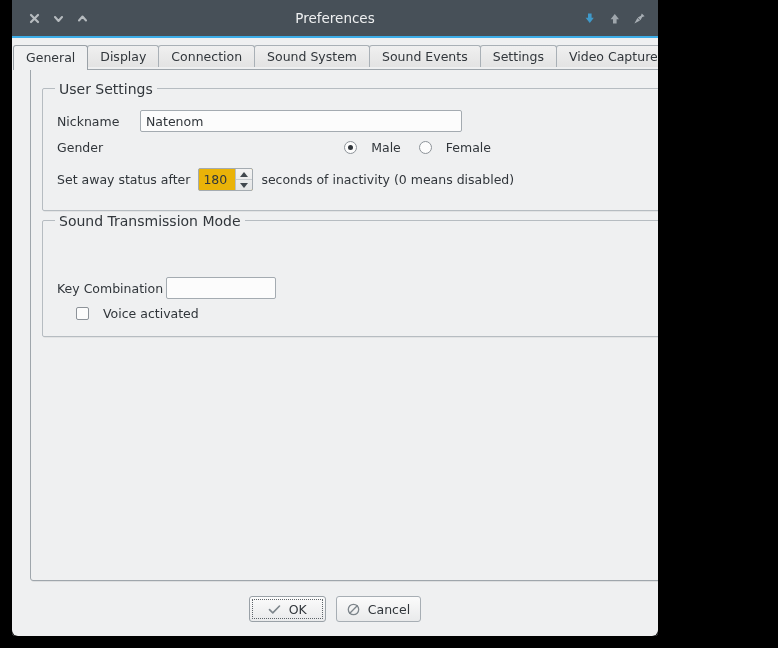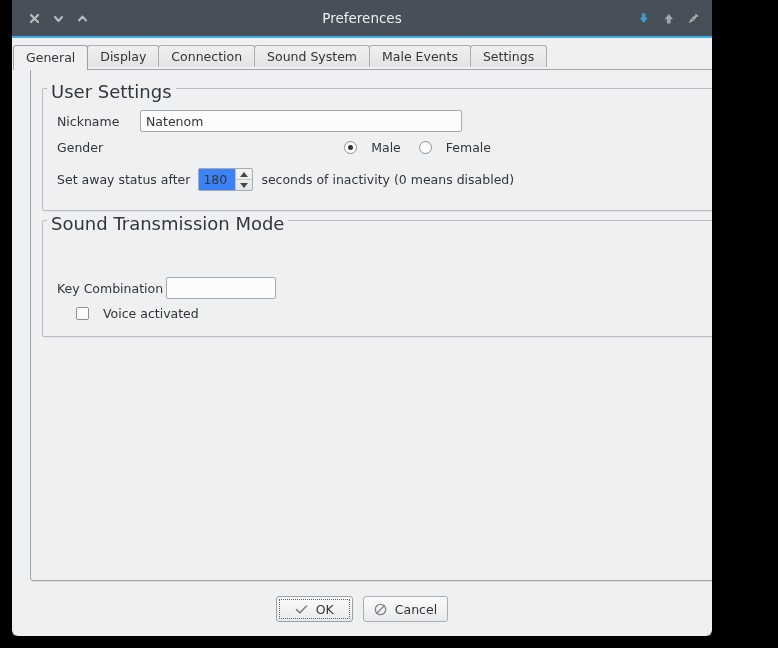--- a/index.html
+++ b/index.html
@@ -13,21 +13,21 @@
     overflow: hidden;
     font-family: "DejaVu Sans", "Liberation Sans", sans-serif;
     -webkit-font-smoothing: antialiased;
   }
 
   
   #window {
     position: absolute;
     left: 12px;
     top: 0px;
-    width: 700px;
+    width: 646px;
     height: 636px;
     background: #eff0f1;
     border-radius: 0 0 4px 4px;
     overflow: hidden;
     box-sizing: border-box;
   }
 
   
   .titlebar {
     position: relative;
@@ -121,24 +121,24 @@
   .groupbox {
     position: absolute;
     border: 1px solid #b6bcc1;
     border-radius: 2px;
     box-sizing: border-box;
     box-shadow: 1px 1px 0 rgba(0,0,0,0.05);
   }
   .groupbox > .gb-title {
     position: absolute;
     top: -8px;
-    left: 4px;
+    left: 12px;
     padding: 0 4px;
     background: #eff0f1;
-    font-size: 18px;
+    font-size: 14px;
     color: #31363b;
     white-space: nowrap;
   }
 
   #gb-user     { left: 11px; top: 18px;  width: 696px; height: 123px; }
   #gb-voice    { left: 11px; top: 150px; width: 696px; height: 117px; }
 
   
   .row { position: absolute; display: flex; align-items: center; }
   .lbl { font-size: 12.5px; color: #31363b; white-space: nowrap; }
@@ -157,21 +157,21 @@
   }
   input.txt::placeholder { color: #9aa0a6; }
 
   
   .spin {
     display: flex;
     align-items: stretch;
     height: 23px;
     border: 1px solid #a4abb1;
     border-radius: 2px;
-    background: #3b82f6;
+    background: #eab308;
     box-sizing: border-box;
     overflow: hidden;
   }
   .spin input {
     width: 36px;
     border: none;
     outline: none;
     background: transparent;
     font-family: "DejaVu Sans", "Liberation Sans", sans-serif;
     font-size: 12.5px;
@@ -327,22 +327,23 @@
           </svg>
       </span>
     </div>
   </div>
 
   <div class="tabstrip">
     <div class="tab active">General</div>
     <div class="tab">Display</div>
     <div class="tab">Connection</div>
     <div class="tab">Sound System</div>
-    <div class="tab">Male Events</div>
+    <div class="tab">Sound Events</div>
     <div class="tab">Settings</div>
+    <div class="tab">Video Capture</div>
   </div>
 
   <div class="tabpanel">
 
     <div class="groupbox" id="gb-user">
       <div class="gb-title">User Settings</div>
 
       <div class="row" style="left:14px; top:21px; width:666px;gap:13px;">
         <span class="lbl" style="width:70px;">Nickname</span>
         <input class="txt" style="width: 322px;" type="text" value="Natenom">

